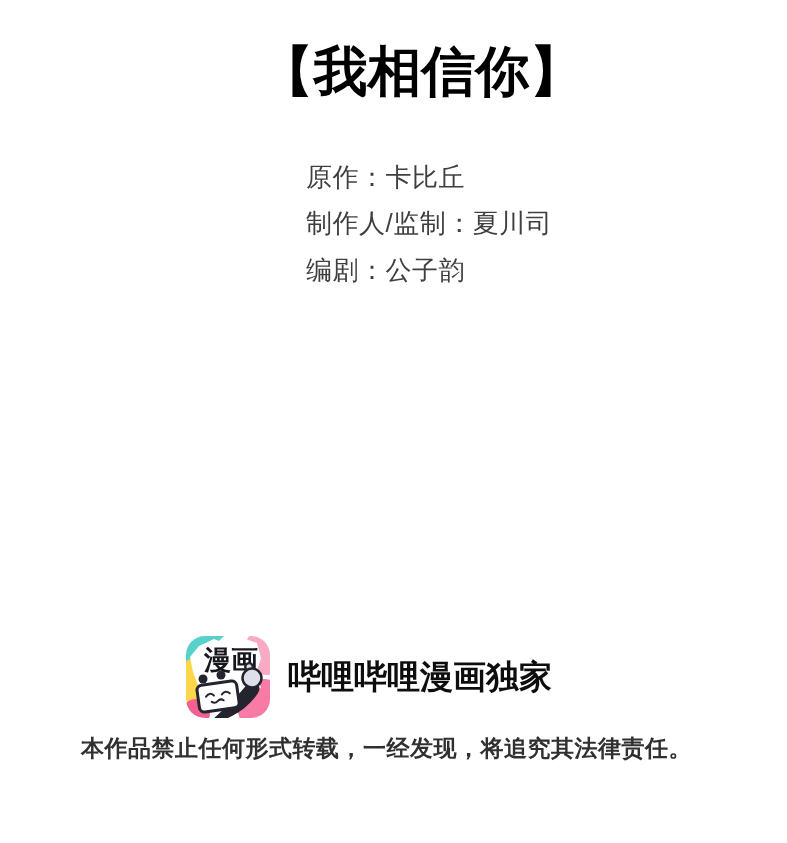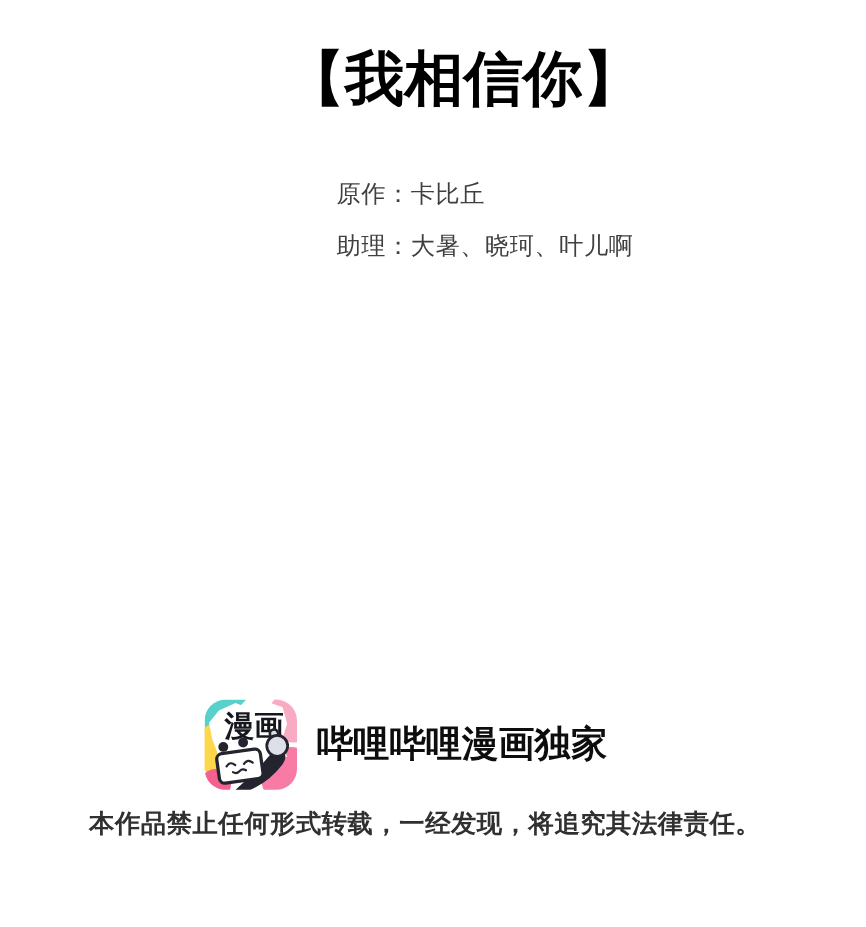--- a/index.html
+++ b/index.html
@@ -29,21 +29,21 @@
 
   .credits {
     position: absolute;
     left: 306px;
     top: 154px;
   }
   .credit-line {
     height: 46.5px;
     display: flex;
     align-items: center;
-    font-size: 22px;
+    font-size: 26px;
     font-weight: 400;
     letter-spacing: 0.5px;
     color: #3f3f3f;
     white-space: nowrap;
   }
 
   .app-icon {
     position: absolute;
     left: 186px;
     top: 636px;
@@ -78,21 +78,22 @@
     white-space: nowrap;
   }
 </style>
 </head>
 <body>
 
 <h1 class="title">【我相信你】</h1>
 
 <div class="credits">
   <div class="credit-line">原作：卡比丘</div>
-  <div class="credit-line">助理：大暑、晓珂、叶儿啊</div>
+  <div class="credit-line">制作人/监制：夏川司</div>
+  <div class="credit-line">编剧：公子韵</div>
 </div>
 
 <div class="app-icon">
   <svg width="84" height="82" viewBox="0 0 84 82">
     <defs>
       <clipPath id="iconClip">
           <rect x="0" y="0" width="84" height="82" rx="19" ry="19"></rect>
         </clipPath>
     </defs>
     <g clip-path="url(#iconClip)">

